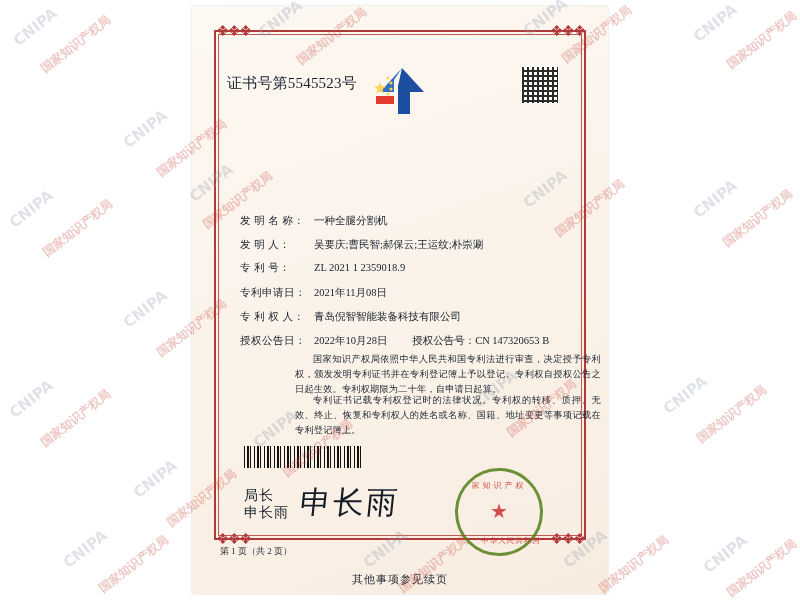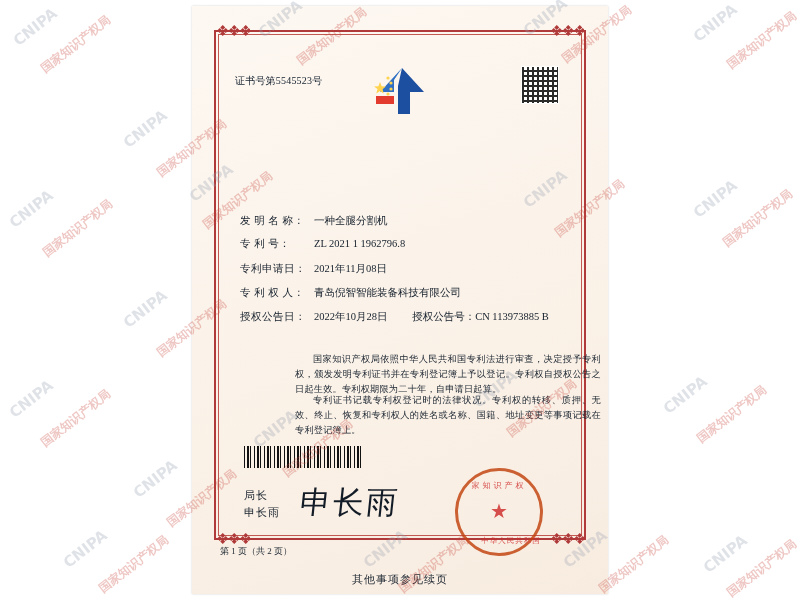--- a/index.html
+++ b/index.html
@@ -81,23 +81,23 @@
       linear-gradient(90deg,#1a1a1a 50%, transparent 50%),
       linear-gradient(0deg,#1a1a1a 50%, transparent 50%);
     background-size: 5px 5px, 5px 5px;
     background-color: #ffffff;
     border: 1px solid #fff;
     opacity: .92;
   }
   
   .cert-no {
     position: absolute;
-    left: 235px;
+    left: 227px;
     top: 74px;
-    font-size: 10px;
+    font-size: 15px;
     color: #15212e;
     letter-spacing: .2px;
   }
   
   .main-title {
     position: absolute;
     left: 214px;
     top: 122px;
     width: 372px;
     text-align: center;
@@ -155,21 +155,21 @@
     background-image: repeating-linear-gradient(90deg,
       #111 0 1px, transparent 1px 3px,
       #111 3px 5px, transparent 5px 6px,
       #111 6px 7px, transparent 7px 10px);
   }
   
   .sig-label {
     position: absolute;
     left: 244px;
     top: 487px;
-    font-size: 11px;
+    font-size: 14px;
     color: #16202c;
     line-height: 17px;
     letter-spacing: 1px;
   }
   .sig-script {
     position: absolute;
     left: 300px;
     top: 482px;
     font-size: 31px;
     color: #121b26;
@@ -178,21 +178,21 @@
     transform: skewX(-6deg);
   }
   
   .seal {
     position: absolute;
     left: 455px;
     top: 468px;
     width: 82px;
     height: 82px;
     border-radius: 50%;
-    border: 3px solid #c2410c;
+    border: 3px solid #4d7c0f;
     opacity: .82;
     color: #cf2b2b;
   }
   .seal .star {
     position: absolute;
     left: 50%;
     top: 50%;
     transform: translate(-50%,-56%);
     font-size: 20px;
     line-height: 20px;
@@ -282,31 +282,34 @@
   <div class="qr"></div>
 
   <div class="cert-no">证书号第5545523号</div>
 
 
   <div class="fields">
     <div class="row">
       <span class="lbl">发 明 名 称：</span><span class="val">一种全腿分割机</span>
     </div>
     <div class="row">
-      <span class="lbl">专 利 号：</span><span class="val">ZL 2021 1 1962796.8</span>
+      <span class="lbl">发 明 人：</span><span class="val">吴要庆;曹民智;郝保云;王运纹;朴崇涮</span>
+    </div>
+    <div class="row">
+      <span class="lbl">专 利 号：</span><span class="val">ZL 2021 1 2359018.9</span>
     </div>
     <div class="row">
       <span class="lbl">专利申请日：</span><span class="val">2021年11月08日</span>
     </div>
     <div class="row">
       <span class="lbl">专 利 权 人：</span><span class="val">青岛倪智智能装备科技有限公司</span>
     </div>
     <div class="row" style="height:26px;">
       <span class="lbl">授权公告日：</span><span class="val">2022年10月28日</span>
-      <span class="val" style="margin-left:22px;">授权公告号：</span><span class="val">CN 113973885 B</span>
+      <span class="val" style="margin-left:22px;">授权公告号：</span><span class="val">CN 147320653 B</span>
     </div>
   </div>
 
   <div class="para p1">国家知识产权局依照中华人民共和国专利法进行审查，决定授予专利权，颁发发明专利证书并在专利登记簿上予以登记。专利权自授权公告之日起生效。专利权期限为二十年，自申请日起算。</div>
   <div class="para p2">专利证书记载专利权登记时的法律状况。专利权的转移、质押、无效、终止、恢复和专利权人的姓名或名称、国籍、地址变更等事项记载在专利登记簿上。</div>
 
   <div class="barcode"></div>
 
   <div class="sig-label">
     <div>局长</div>

